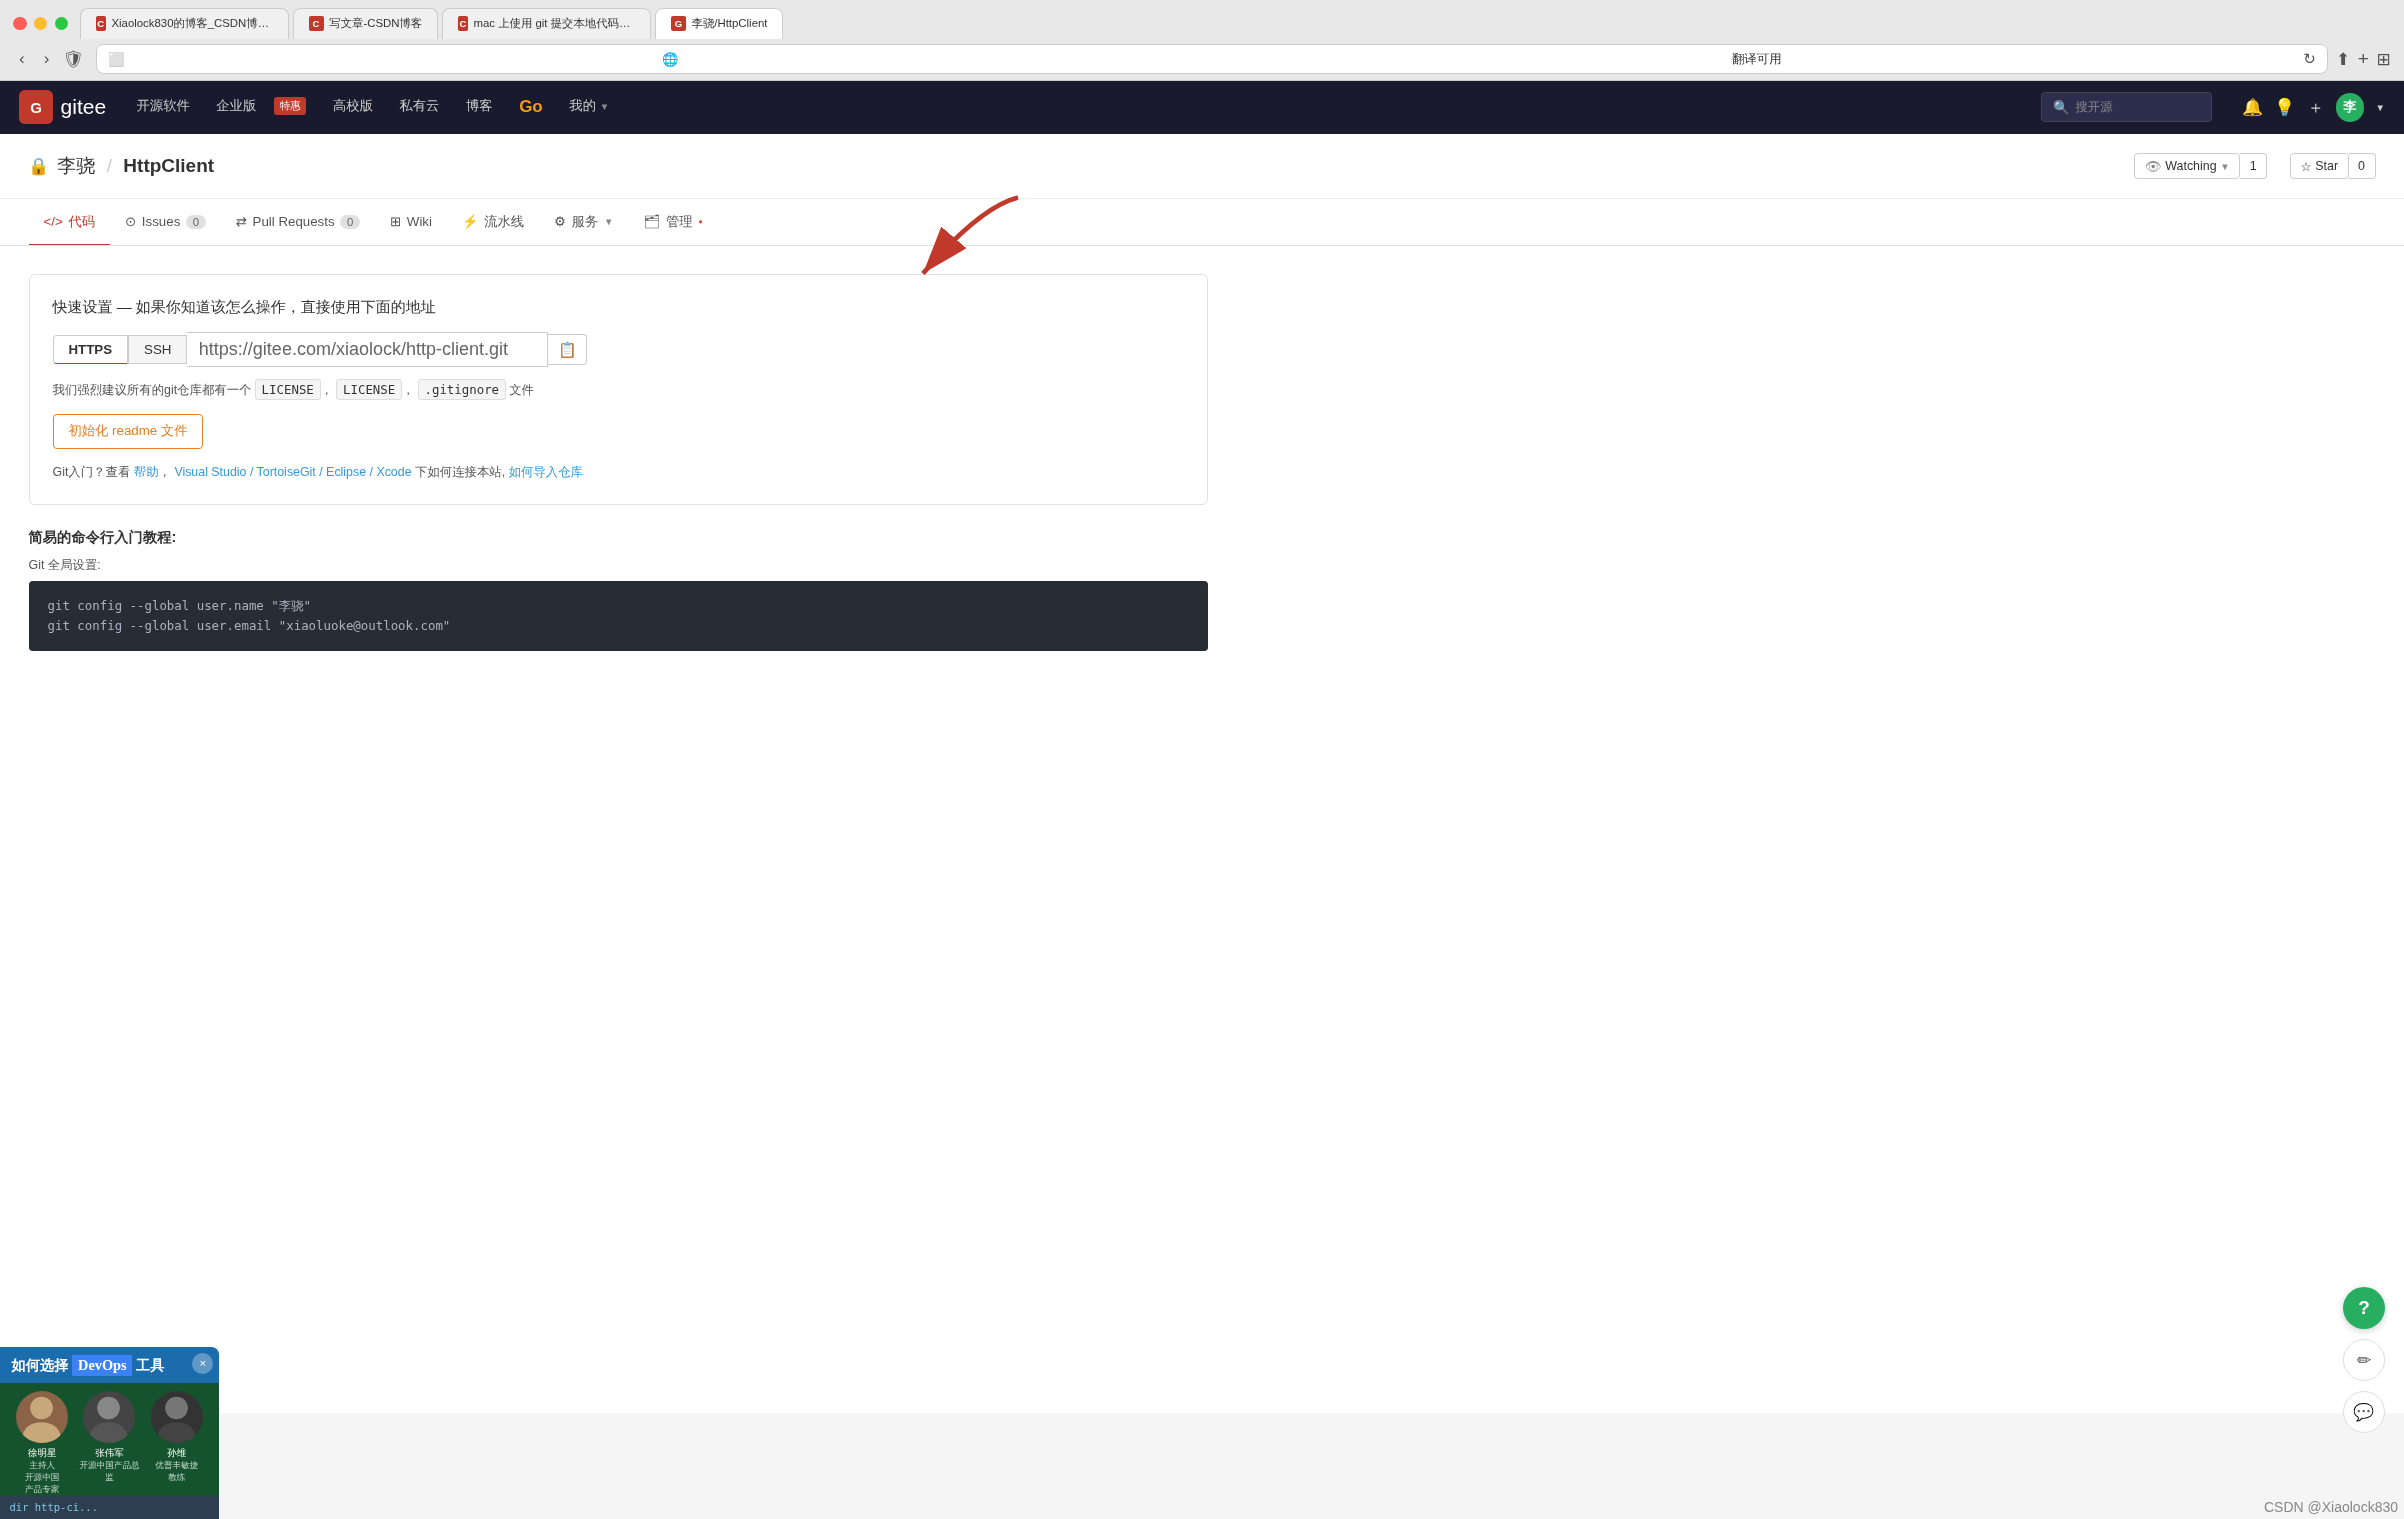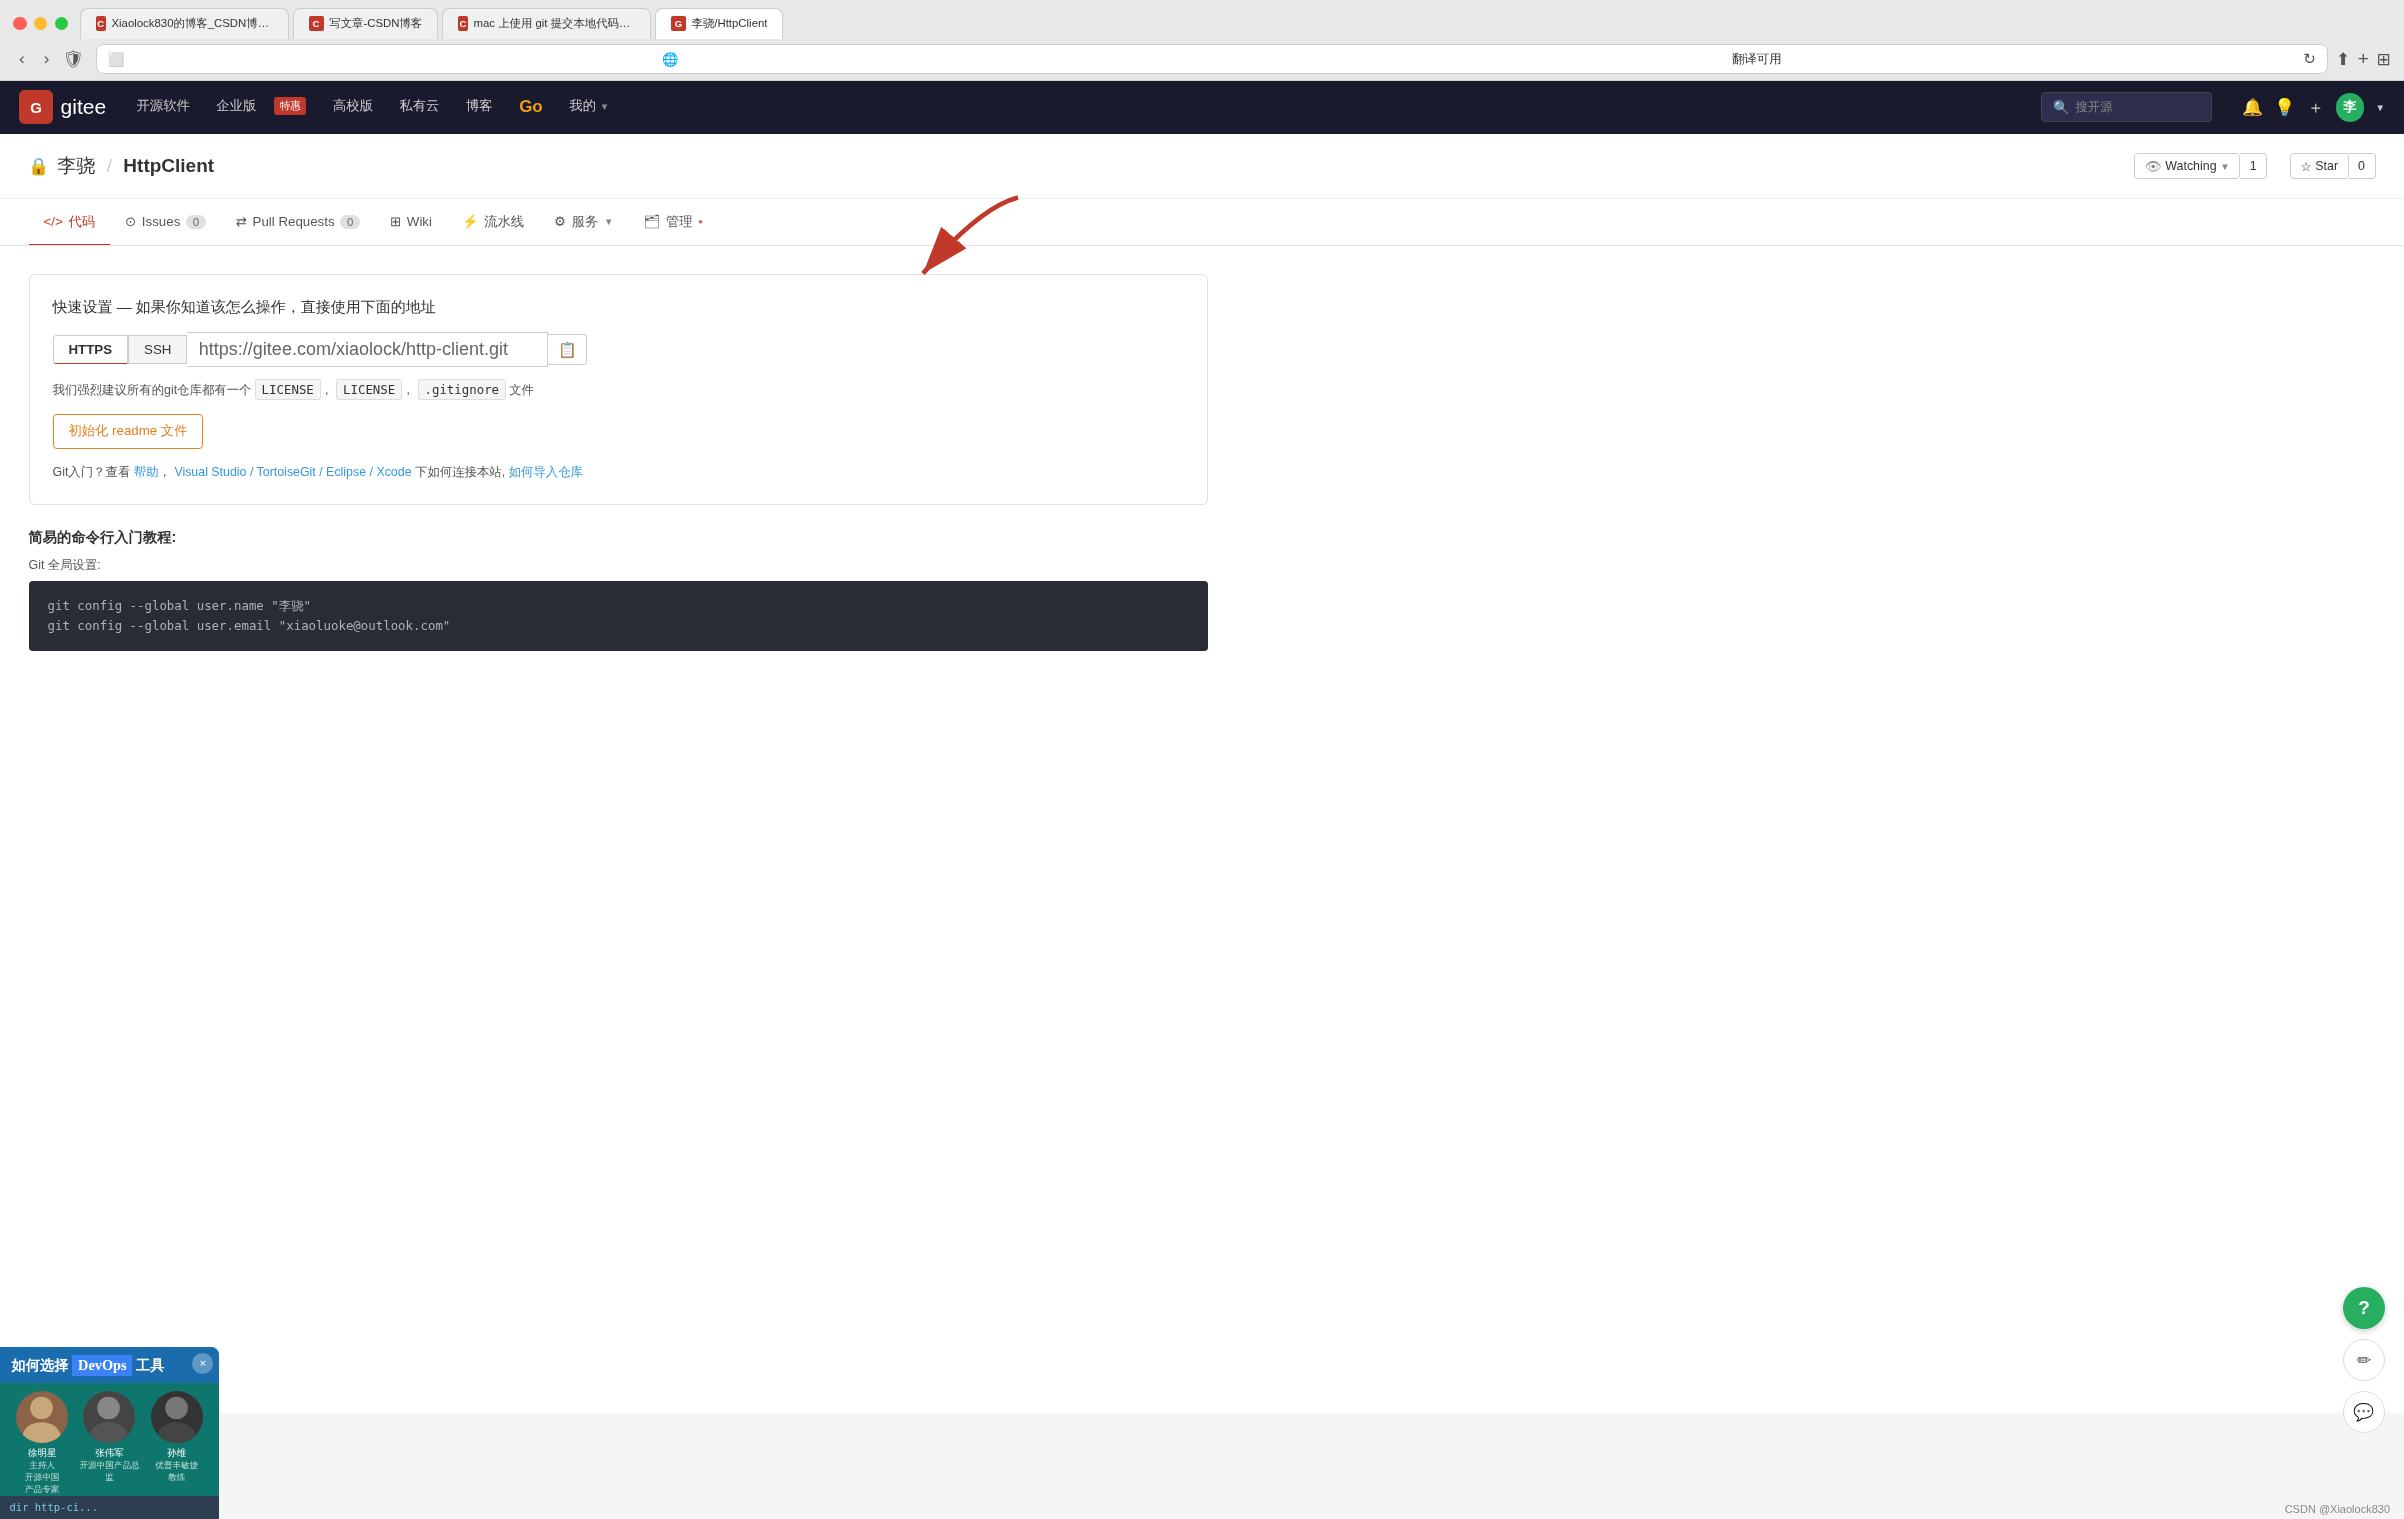--- a/index.html
+++ b/index.html
@@ -95,28 +95,28 @@
     
     .float-help { position: fixed; right: 19px; bottom: 190px; width: 42px; height: 42px; background: #27ae60; border-radius: 50%; display: flex; align-items: center; justify-content: center; color: white; font-size: 19px; font-weight: bold; cursor: pointer; box-shadow: 0 1.9px 7.6px rgba(0,0,0,0.2); z-index: 100; }
     .float-edit { position: fixed; right: 19px; bottom: 138px; width: 42px; height: 42px; background: #fff; border: 1px solid #ddd; border-radius: 50%; display: flex; align-items: center; justify-content: center; color: #555; font-size: 17px; cursor: pointer; z-index: 100; }
     .float-chat { position: fixed; right: 19px; bottom: 86px; width: 42px; height: 42px; background: #fff; border: 1px solid #ddd; border-radius: 50%; display: flex; align-items: center; justify-content: center; color: #555; font-size: 17px; cursor: pointer; z-index: 100; }
 
     
     .devops-popup { position: fixed; left: 0; bottom: 0; width: 219px; background: #1a6cad; border-radius: 0 7.6px 0 0; overflow: hidden; z-index: 200; }
     .devops-close { position: absolute; top: 5.7px; right: 5.7px; width: 21px; height: 21px; background: rgba(255,255,255,0.3); border-radius: 50%; display: flex; align-items: center; justify-content: center; color: white; cursor: pointer; font-size: 11.4px; }
     .devops-header { padding: 7.6px 11.4px; font-size: 14.3px; font-weight: bold; color: white; display: flex; align-items: center; gap: 3.8px; }
     .devops-highlight { background: #3b82f6; padding: 1.9px 5.7px; border-radius: 0; font-family: Liberation Serif, serif; }
-    .devops-content { display: flex; gap: 5.7px; padding: 7.6px 11.4px 0; background: #0f766e; }
+    .devops-content { display: flex; gap: 5.7px; padding: 7.6px 11.4px 0; background: #14532d; }
     .devops-person { text-align: center; flex: 1; }
     .devops-avatar { width: 52px; height: 52px; border-radius: 50%; background: #555; margin: 0 auto 3.8px; overflow: hidden; display: flex; align-items: center; justify-content: center; }
     .devops-name { color: white; font-size: 9.5px; margin-top: 1.9px; }
     .devops-role { color: rgba(255,255,255,0.75); font-size: 8.6px; }
     .devops-command { background: #2c3e50; color: #7ec8e3; font-family: monospace; font-size: 10.5px; padding: 5.7px 9.5px; text-overflow: ellipsis; overflow: hidden; white-space: nowrap; }
 
-    .csdn-watermark { position: fixed; bottom: 3.8px; right: 14px; font-size: 11px; color: #888; z-index: 50; }
+    .csdn-watermark { position: fixed; bottom: 3.8px; right: 6px; font-size: 14px; color: #888; z-index: 50; }
 
     .separator-line { color: #ccc; margin: 0 3.8px; }
 
     
     .dropdown-arrow { font-size: 9.5px; color: #888; }
   </style>
 </head>
 <body>
 
 <div class="browser-chrome">

